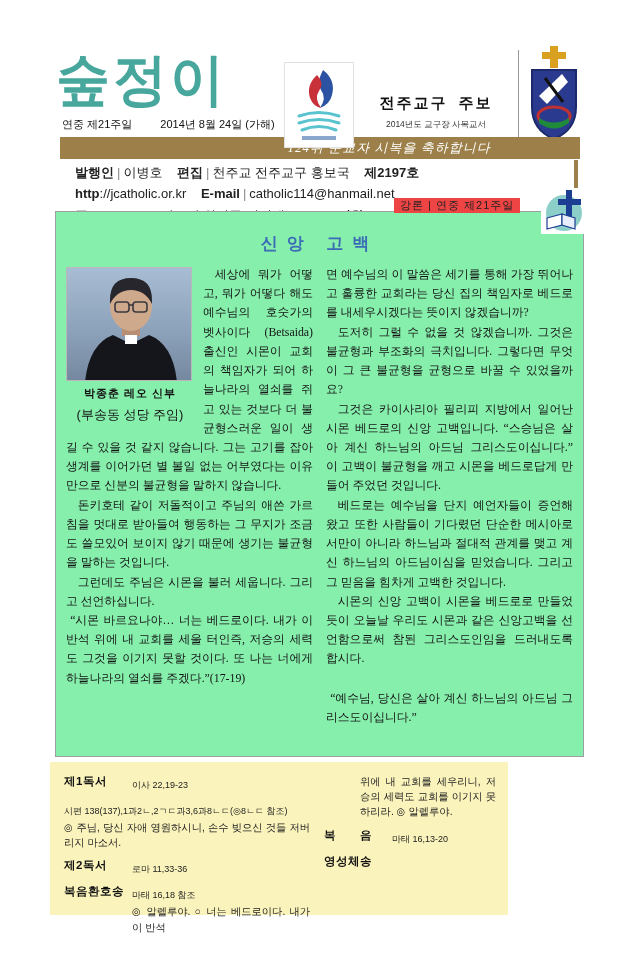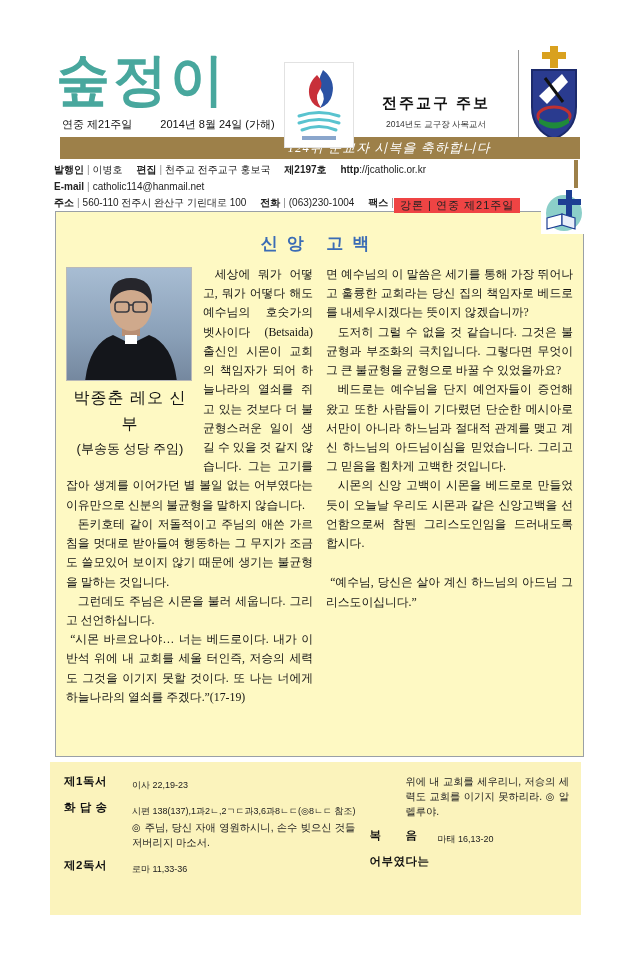--- a/index.html
+++ b/index.html
@@ -17,47 +17,47 @@
   }
   .issue-line { position:absolute; left:62px; top:117px; font-size:11px; color:#111; }
   .issue-line .season { margin-right:28px; }
   .emblem-box {
     position:absolute; left:284px; top:62px; width:70px; height:86px;
     background:#fff; border:1px solid #e2e2e2; z-index:4;
     display:flex; align-items:center; justify-content:center;
   }
   .jubo { position:absolute; left:360px; top:94px; width:152px; text-align:center; }
   .jubo .jubo-title { font-size:15px; font-weight:bold; letter-spacing:2px; color:#111;
-    font-family:Liberation Sans, sans-serif; }
+    font-family:Liberation Mono, monospace; }
   .jubo .jubo-s1 { font-size:8.5px; margin-top:6px; color:#333; }
   .jubo .jubo-s2 { font-size:8px; margin-top:5px; font-weight:bold; color:#222; }
   .jubo .jubo-s3 { font-size:8.5px; margin-top:2px; color:#222; }
   .head-vline { position:absolute; left:518px; top:50px; width:1px; height:94px; background:#9a9a9a; }
   .crest-box { position:absolute; left:527px; top:44px; width:54px; height:98px; }
   .banner {
     position:absolute; left:60px; top:137px; width:520px; height:22px;
     background:#9d8049; color:#fff; font-size:13px; font-style:italic;
     letter-spacing:1px; line-height:22px; text-align:center; padding-left:138px;
     font-family:"Liberation Serif","DejaVu Serif",serif; z-index:2;
   }
   .brown-tick { position:absolute; left:574px; top:160px; width:4px; height:32px; background:#9d8049; }
-  .pubinfo { position:absolute; left:54px; top:162px; width:460px; font-size:10px; line-height:1.65; color:#222; }
+  .pubinfo { position:absolute; left:75px; top:162px; width:460px; font-size:13px; line-height:1.65; color:#222; }
   .pubinfo b { font-weight:bold; }
   .pubinfo .sep { color:#888; padding:0 3px; }
   .pubinfo .grp { margin-right:11px; white-space:nowrap; }
   
   .sermon-label {
     position:absolute; left:394px; top:198px; font-size:11px; letter-spacing:1px;
     color:#222; background:#ef4444; padding:0 6px; z-index:3;
   }
   .sermon-icon { position:absolute; left:541px; top:188px; width:46px; height:46px; background:#fff; z-index:3; }
   
   .article {
     position:absolute; left:55px; top:211px; width:529px; height:546px;
-    border:1px solid #9aa0a6; background:#fef9c3; padding:8px 10px 8px 10px;
+    border:1px solid #9aa0a6; background:#86efac; padding:8px 10px 8px 10px;
   }
   .article-title {
     text-align:center; color:#3b6cb5; font-size:17px; font-weight:bold;
     letter-spacing:9px; margin:12px 0 10px 0;
   }
   .cols { display:flex; gap:13px; height:490px; overflow:hidden; }
   .col {
     flex:1; font-size:11.8px; line-height:1.63; text-align:justify;
     word-break:break-all; color:#141414;
     font-family:"Liberation Serif","DejaVu Serif",serif;
@@ -65,26 +65,26 @@
   .col p { margin:0; }
   .indent { text-indent:1em; }
   .qindent { text-indent:0.35em; }
   .gap-top { margin-top:20px !important; }
   figure.photo-fig { float:left; width:128px; margin:2px 9px 3px 0; text-align:center; }
   .photo {
     width:126px; height:114px; border:1px solid #b9b9b9;
     background:linear-gradient(180deg,#a8bdd3 0%,#8aa0b8 60%,#75889f 100%);
     overflow:hidden;
   }
-  .cap1 { font-size:16px; font-weight:normal; margin-top:4px; letter-spacing:1px;
+  .cap1 { font-size:11px; font-weight:bold; margin-top:4px; letter-spacing:1px;
     font-family:"Liberation Sans",sans-serif; }
   .cap2 { font-size:13px; margin-top:1px; font-family:"Liberation Sans",sans-serif; }
   
   .readings {
-    position:absolute; left:50px; top:762px; width:531px; height:153px;
+    position:absolute; left:50px; top:762px; width:458px; height:153px;
     background:#fbf3bc; padding:12px 12px 8px 14px; display:flex; gap:14px;
   }
   .rcol-left { flex:0 0 246px; }
   .rcol-right { flex:1; }
   .rrow { display:flex; margin-bottom:8px; }
   .rlabel { font-weight:bold; font-size:11.5px; width:68px; flex-shrink:0; color:#111; letter-spacing:0.5px; }
   .rcontent { flex:1; min-width:0; }
   .rref { font-size:9px; color:#222; white-space:nowrap; padding-top:2px; }
   .rbody { font-size:10.3px; line-height:1.48; margin-top:2px; color:#222; text-align:justify; word-break:break-all; }
   .cont-row { padding-left:36px; margin-bottom:8px; }
@@ -187,57 +187,64 @@
           </figcaption>
         </figure>
         <p class="indent">세상에 뭐가 어떻고, 뭐가 어떻다 해도 예수님의 호숫가의 벳사이다 (Betsaida) 출신인 시몬이 교회의 책임자가 되어 하늘나라의 열쇠를 쥐고 있는 것보다 더 불균형스러운 일이 생길 수 있을 것 같지 않습니다. 그는 고기를 잡아 생계를 이어가던 별 볼일 없는 어부였다는 이유만으로 신분의 불균형을 말하지 않습니다.</p>
         <p class="indent">돈키호테 같이 저돌적이고 주님의 애쓴 가르침을 멋대로 받아들여 행동하는 그 무지가 조금도 쓸모있어 보이지 않기 때문에 생기는 불균형을 말하는 것입니다.</p>
         <p class="indent">그런데도 주님은 시몬을 불러 세웁니다. 그리고 선언하십니다.</p>
         <p class="qindent">“시몬 바르요나야… 너는 베드로이다. 내가 이 반석 위에 내 교회를 세울 터인즉, 저승의 세력도 그것을 이기지 못할 것이다. 또 나는 너에게 하늘나라의 열쇠를 주겠다.”(17-19)</p>
       </div>
 
       <div class="col">
         <p>면 예수님의 이 말씀은 세기를 통해 가장 뛰어나고 훌륭한 교회라는 당신 집의 책임자로 베드로를 내세우시겠다는 뜻이지 않겠습니까?</p>
-        <p class="indent">도저히 그럴 수 없을 것 같습니다. 그것은 불균형과 부조화의 극치입니다. 그렇다면 무엇이 그 큰 불균형을 균형으로 바꿀 수 있었을까요?</p>
+        <p class="indent">도저히 그럴 수 없을 것 않겠습니까. 그것은 불균형과 부조화의 극치입니다. 그렇다면 무엇이 그 큰 불균형을 균형으로 바꿀 수 있었을까요?</p>
+        <p class="indent">그것은 카이사리아 필리피 지방에서 일어난 시몬 베드로의 신앙 고백입니다. “스승님은 살아 계신 하느님의 아드님 그리스도이십니다.” 이 고백이 불균형을 깨고 시몬을 베드로답게 만들어 주었던 것입니다.</p>
         <p class="indent">베드로는 예수님을 단지 예언자들이 증언해 왔고 또한 사람들이 기다렸던 단순한 메시아로서만이 아니라 하느님과 절대적 관계를 맺고 계신 하느님의 아드님이심을 믿었습니다. 그리고 그 믿음을 힘차게 고백한 것입니다.</p>
         <p class="indent">시몬의 신앙 고백이 시몬을 베드로로 만들었듯이 오늘날 우리도 시몬과 같은 신앙고백을 선언함으로써 참된 그리스도인임을 드러내도록 합시다.</p>
         <p class="qindent gap-top">“예수님, 당신은 살아 계신 하느님의 아드님 그리스도이십니다.”</p>
       </div>
 
     </div>
   </div>
 
   <div class="readings">
 
     <div class="rcol-left">
       <div class="rrow">
         <span class="rlabel">제1독서</span>
         <span class="rcontent"><span class="rref">이사  22,19-23</span></span>
       </div>
       <div class="rrow">
-        <span class="rlabel">화 답 송</span>
         <span class="rcontent">
           <span class="rref">시편  138(137),1과2ㄴ,2ㄱㄷ과3,6과8ㄴㄷ(◎8ㄴㄷ 참조)</span>
           <div class="rbody">◎ 주님, 당신 자애 영원하시니, 손수 빚으신 것들 저버리지 마소서.</div>
         </span>
       </div>
       <div class="rrow">
         <span class="rlabel">제2독서</span>
         <span class="rcontent"><span class="rref">로마  11,33-36</span></span>
       </div>
+      <div class="rrow">
+        <span class="rlabel">복음환호송</span>
+        <span class="rcontent">
+          <span class="rref">마태  16,18 참조</span>
+          <div class="rbody">◎ 알렐루야. ○ 너는 베드로이다. 내가 이 반석</div>
+        </span>
+      </div>
     </div>
 
     <div class="rcol-right">
       <div class="cont-row">
         <div class="rbody">위에 내 교회를 세우리니, 저승의 세력도 교회를 이기지 못하리라. ◎ 알렐루야.</div>
       </div>
       <div class="rrow">
         <span class="rlabel">복　　음</span>
         <span class="rcontent"><span class="rref">마태  16,13-20</span></span>
       </div>
       <div class="rrow">
-        <span class="rlabel">어부였다는</span>
+        <span class="rlabel">영성체송</span>
       </div>
     </div>
 
   </div>
 
 </div>
 
 </body></html>

